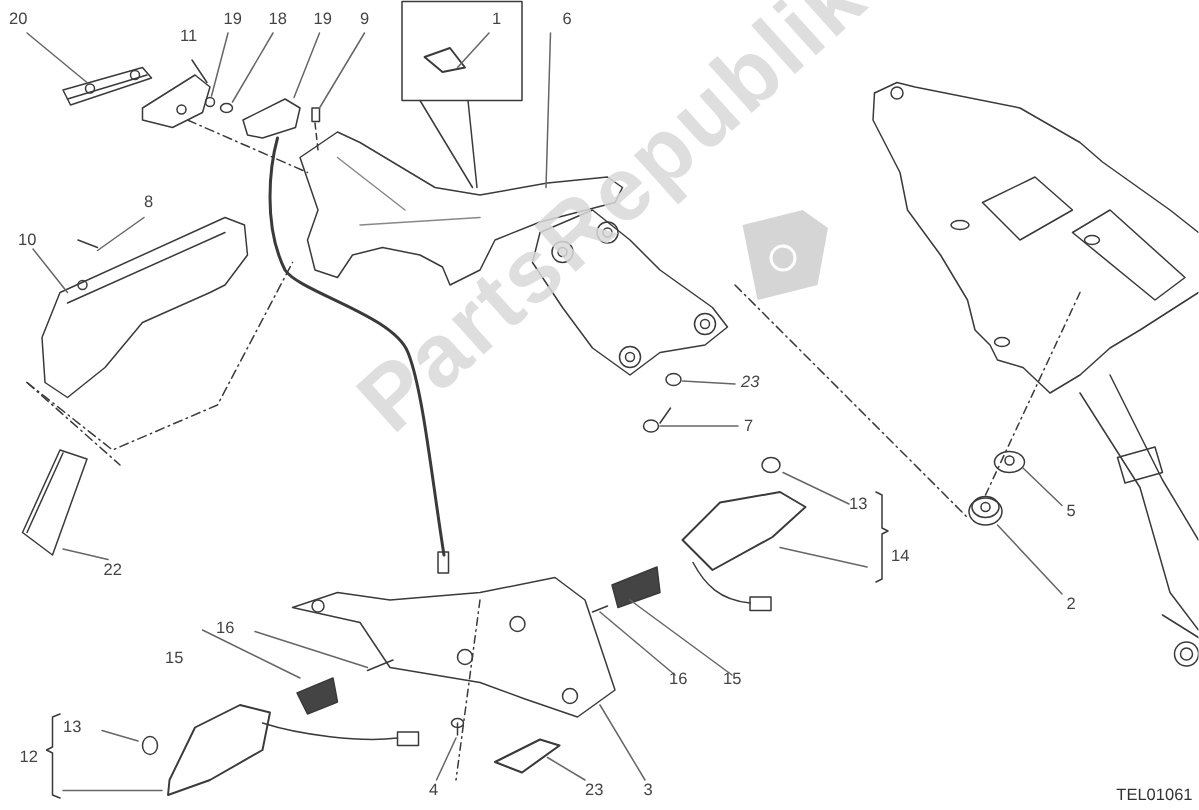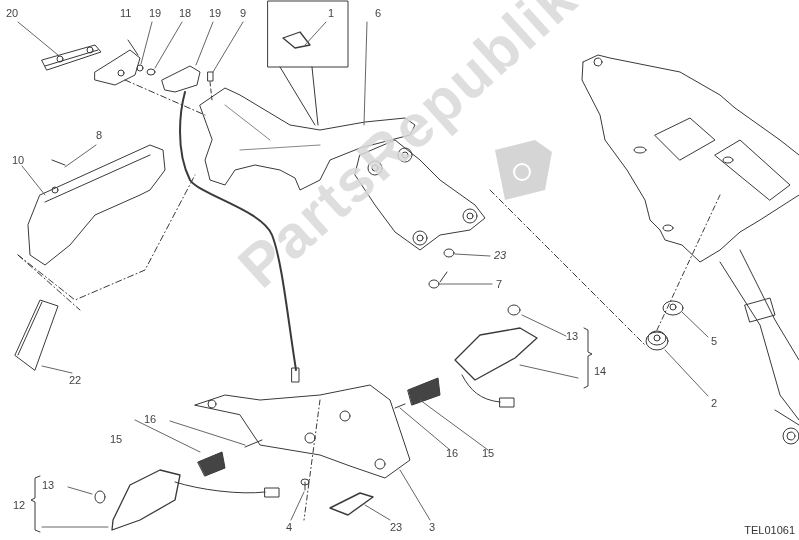--- a/index.html
+++ b/index.html
@@ -172,21 +172,21 @@
     <path d="M455 254 L490 256"></path>
     <path d="M440 284 L492 284"></path>
     <path d="M682 312 L708 337"></path>
     <path d="M665 350 L708 396"></path>
   </g>
 </svg>
 
 <div class="watermark">PartsRepublik</div>
 
 <div class="callout" style="left:6px;top:8px;">20</div>
-<div class="callout" style="left:120px;top:8px;">11</div>
+<div class="callout" style="left:120px;top:19px;">11</div>
 <div class="callout" style="left:149px;top:8px;">19</div>
 <div class="callout" style="left:179px;top:8px;">18</div>
 <div class="callout" style="left:209px;top:8px;">19</div>
 <div class="callout" style="left:240px;top:8px;">9</div>
 <div class="callout" style="left:328px;top:8px;">1</div>
 <div class="callout" style="left:375px;top:8px;">6</div>
 <div class="callout" style="left:96px;top:130px;">8</div>
 <div class="callout" style="left:12px;top:155px;">10</div>
 <div class="callout" style="left:494px;top:250px;font-style:italic;">23</div>
 <div class="callout" style="left:496px;top:279px;">7</div>

